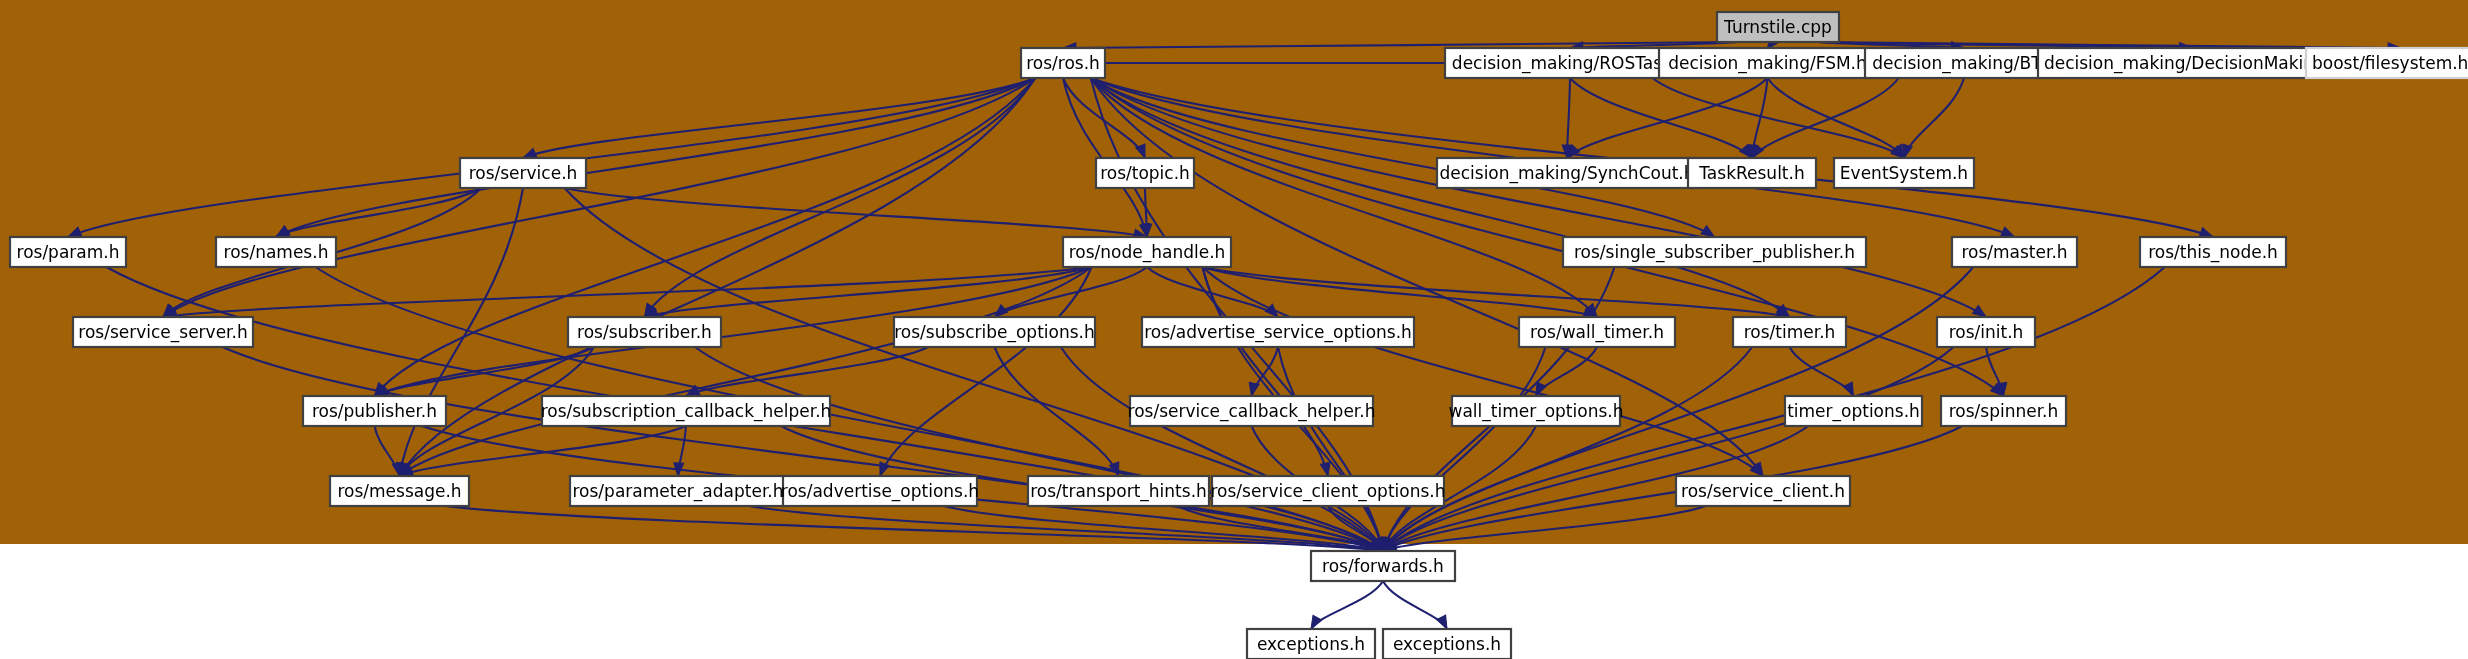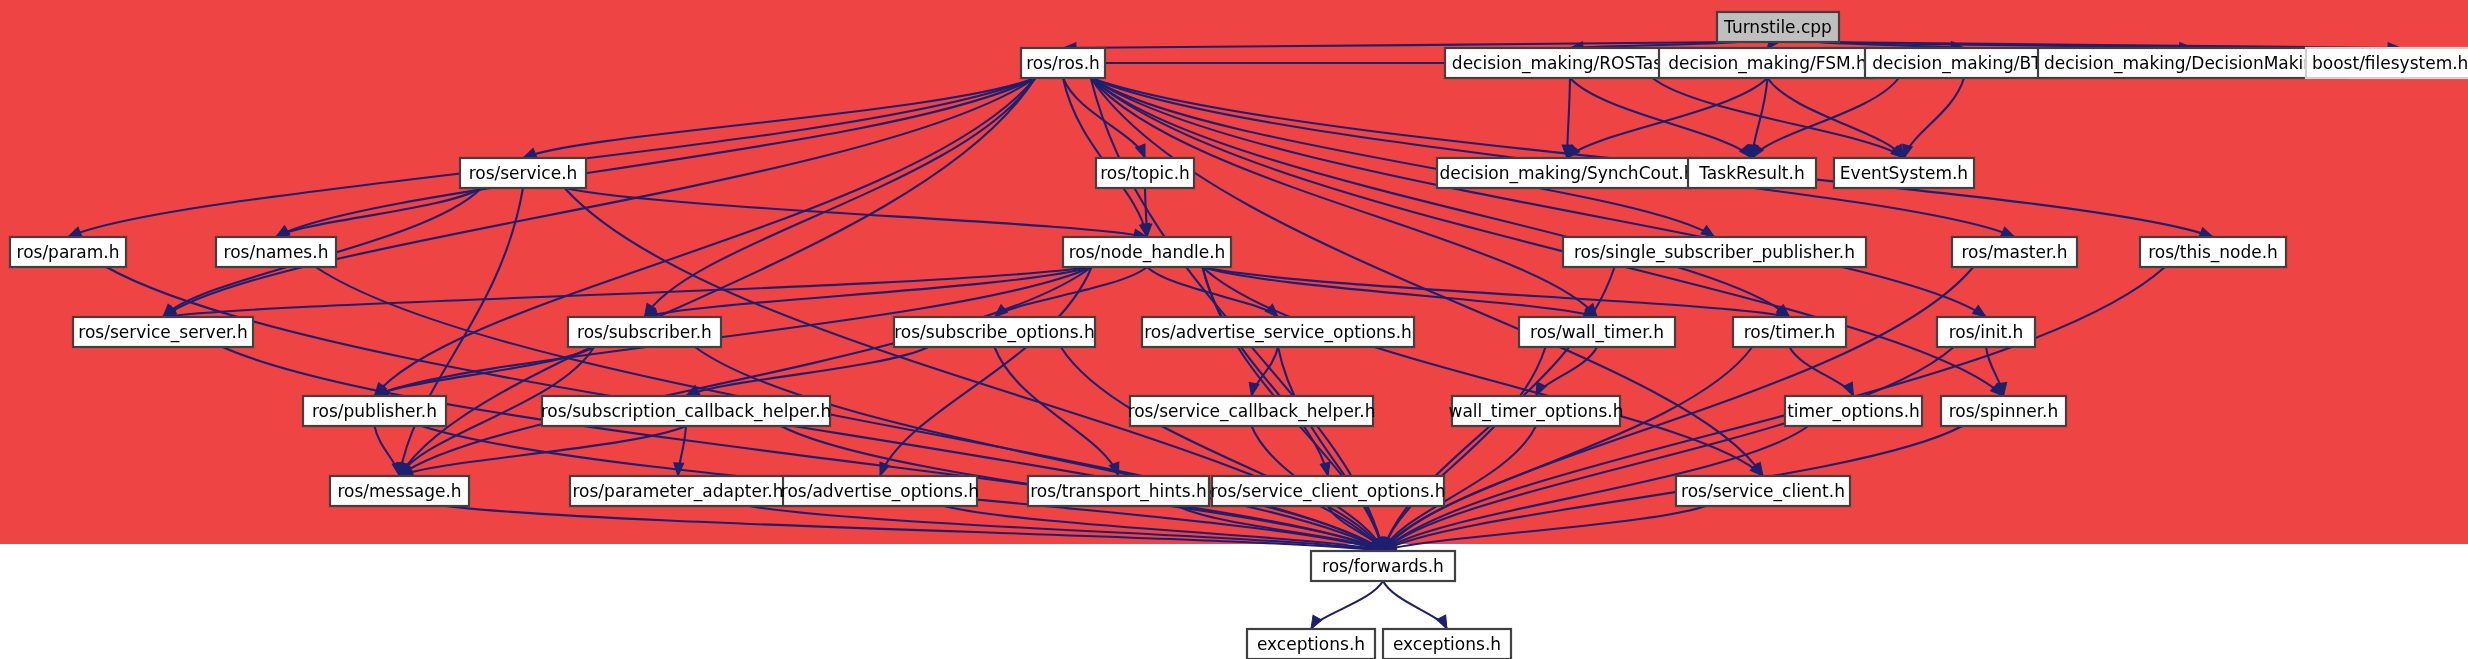--- a/index.html
+++ b/index.html
@@ -11,21 +11,21 @@
   body {
     font-family: "DejaVu Sans", sans-serif;
     width: 2468px;
     height: 659px;
     overflow: hidden;
   }
   #graph-root {
     position: relative;
     width: 2468px;
     height: 544px;
-    background: #ef4444;
+    background: #a16207;
   }
   svg#graph-svg {
     position: absolute;
     top: 0;
     left: 0;
     width: 2468px;
     height: 659px;
     display: block;
   }
   .edge-path {

